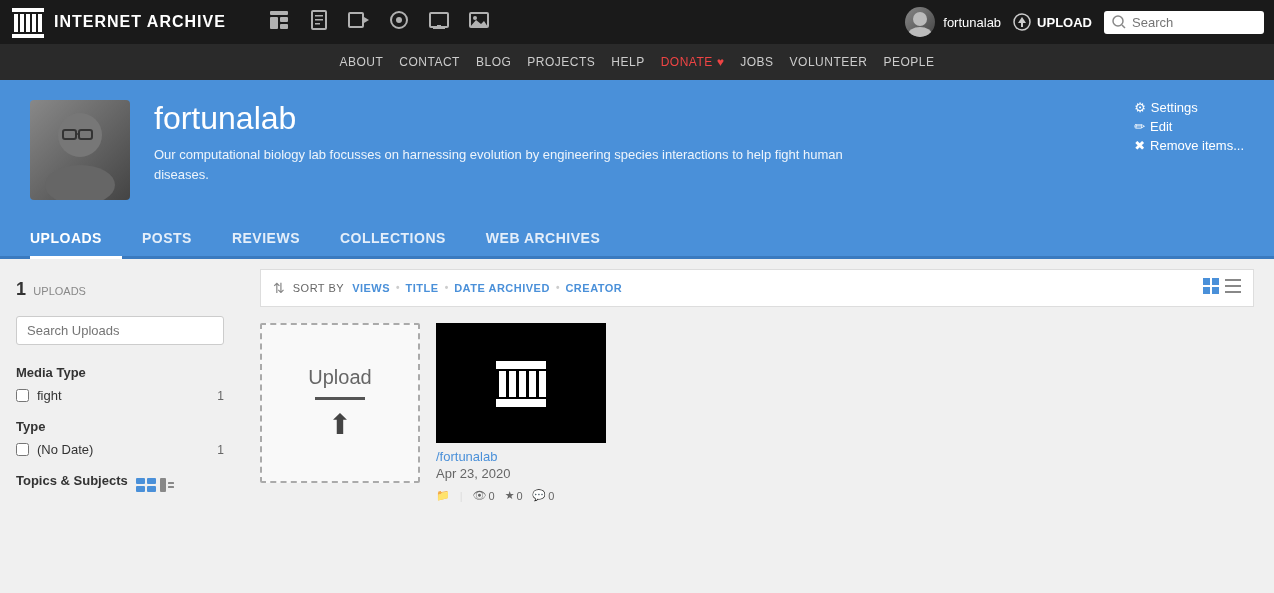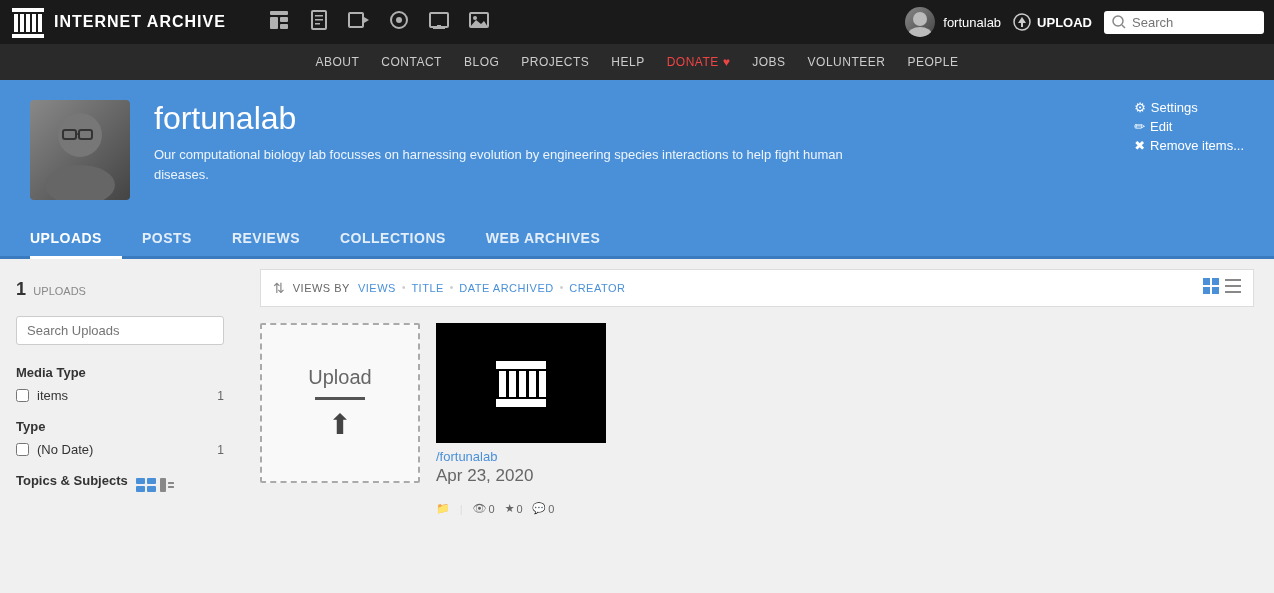--- a/index.html
+++ b/index.html
@@ -87,21 +87,21 @@
       font-size: 13px;
       width: 120px;
     }
 
     
     .second-nav {
       background: #2a2a2a;
       display: flex;
       align-items: center;
       justify-content: center;
-      gap: 22px;
+      gap: 16px;
       height: 36px;
       text-align: right;
     }
     .second-nav a {
       color: #ccc;
       text-decoration: none;
       font-size: 12px;
       letter-spacing: 0.5px;
     }
 
@@ -268,20 +268,21 @@
     .sort-label {
       font-size: 11px;
       color: #666;
       letter-spacing: 0.5px;
     }
     .sort-icon { color: #888; font-size: 14px; }
     .sort-options {
       display: flex;
       gap: 6px;
       flex: 1;
+      font-weight: bold;
     }
     .sort-option {
       font-size: 11px;
       color: #4a90d9;
       cursor: pointer;
       letter-spacing: 0.5px;
     }
     .sort-dot { color: #ccc; font-size: 10px; }
     .view-toggles {
       display: flex;
@@ -334,23 +335,23 @@
       align-items: center;
       justify-content: center;
       margin-bottom: 6px;
     }
     .item-title {
       font-size: 13px;
       color: #4a90d9;
       margin-bottom: 2px;
     }
     .item-date {
-      font-size: 17px;
+      font-size: 13px;
       color: #666;
-      margin-bottom: 16px;
+      margin-bottom: 8px;
     }
     .item-stats {
       display: flex;
       align-items: center;
       gap: 10px;
       font-size: 11px;
       color: #666;
     }
     .item-stat {
       display: flex;
@@ -512,21 +513,21 @@
     <div class="uploads-count">
       <span>1</span>
       <span style="font-size:11px;color:#888;">UPLOADS</span>
     </div>
     <input type="text" class="search-uploads" placeholder="Search Uploads" style="">
 
     <div class="filter-section">
       <div class="filter-title">Media Type</div>
       <div class="filter-item">
         <input type="checkbox" style="">
-        <span>items</span>
+        <span>fight</span>
         <span class="filter-count">1</span>
       </div>
     </div>
 
     <div class="filter-section">
       <div class="filter-title">Type</div>
       <div class="filter-item">
         <input type="checkbox" style="">
         <span>(No Date)</span>
         <span class="filter-count">1</span>
@@ -550,21 +551,21 @@
           </svg>
         </span>
       </div>
     </div>
   </aside>
 
   <div class="content-area">
 
     <div class="sort-bar">
       <span class="sort-icon">⇅</span>
-      <span class="sort-label">VIEWS BY</span>
+      <span class="sort-label">SORT BY</span>
       <div class="sort-options">
         <span class="sort-option">VIEWS</span>
         <span class="sort-dot">•</span>
         <span class="sort-option">TITLE</span>
         <span class="sort-dot">•</span>
         <span class="sort-option">DATE ARCHIVED</span>
         <span class="sort-dot">•</span>
         <span class="sort-option">CREATOR</span>
       </div>
       <div class="view-toggles">

